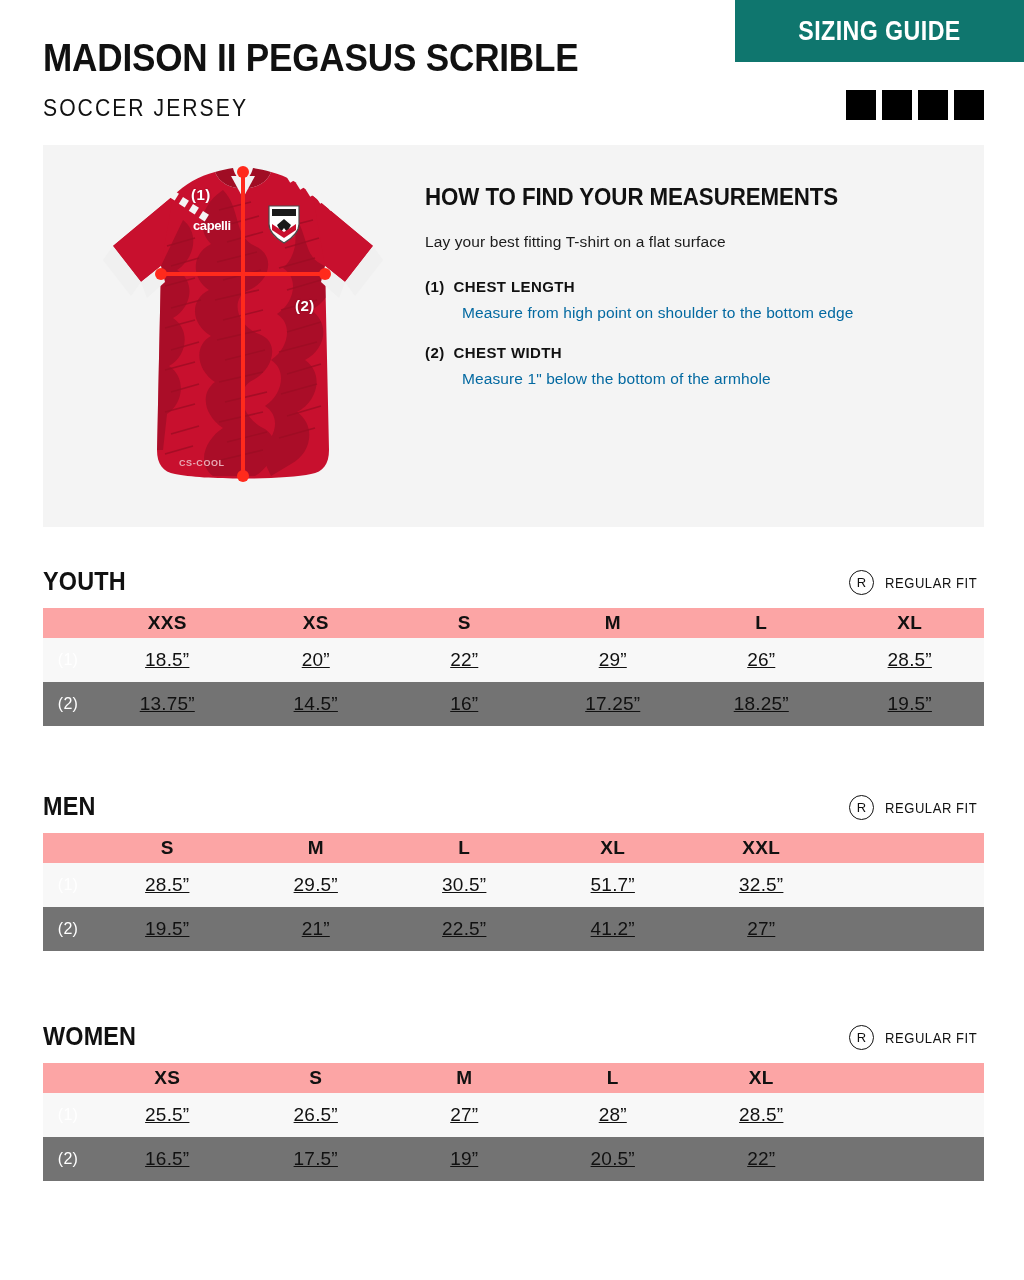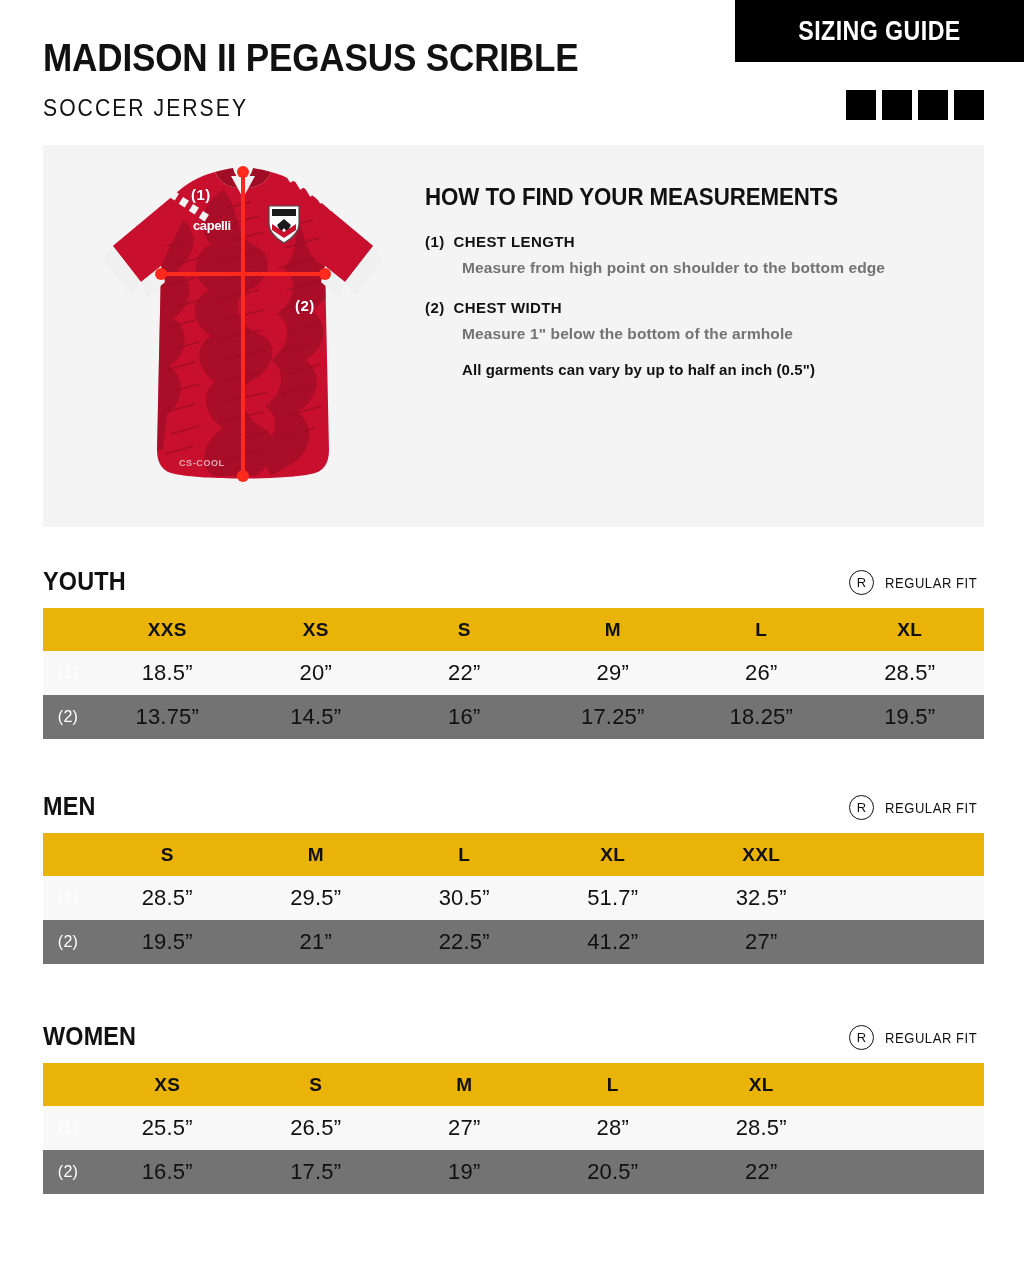--- a/index.html
+++ b/index.html
@@ -19,21 +19,21 @@
     width: 1024px;
     height: 1280px;
     background: #ffffff;
   }
 
   
   .sizing-banner {
     position: absolute;
     left: 735px; top: 0;
     width: 289px; height: 62px;
-    background: #000000;
+    background: #0f766e;
     display: flex;
     align-items: center;
     justify-content: center;
   }
   .sizing-banner-text {
     color: #ffffff;
     font-size: 27px;
     font-weight: 700;
     letter-spacing: 0.5px;
     transform: scaleX(0.86);
@@ -131,22 +131,22 @@
     font-size: 15px;
     font-weight: 700;
     letter-spacing: 0.4px;
     margin-bottom: 9px;
     display: flex;
     gap: 9px;
   }
   .instr-head .num { font-weight: 700; }
   .instr-desc {
     font-size: 15.5px;
-    font-weight: 700;
-    color: #737373;
+    font-weight: 400;
+    color: #0369a1;
     padding-left: 37px;
     letter-spacing: 0.1px;
   }
   .instr-note {
     font-size: 15px;
     font-weight: 700;
     padding-left: 37px;
     letter-spacing: 0.1px;
     margin-top: -4px;
   }
@@ -211,34 +211,35 @@
   }
   .lbl-col {
     width: 50px;
     background: #000000;
     color: #ffffff;
     font-size: 16px;
     font-weight: 700;
     font-family: "Liberation Sans Narrow", "Liberation Sans", sans-serif;
     letter-spacing: 0.3px;
   }
-  .hdr-row td { background: #eab308; height: 43px; }
+  .hdr-row td { background: #fca5a5; height: 30px; }
   .hdr-row .size-name {
     font-size: 19px;
     font-weight: 700;
     letter-spacing: 0.4px;
     font-family: "Liberation Sans Narrow", "Liberation Sans", sans-serif;
   }
   .row-1 td { background: #f8f8f8; height: 44px; }
   .row-2 td { background: #737373; height: 44px; }
   .cell-val {
-    font-size: 22px;
+    font-size: 19px;
     font-weight: 400;
     letter-spacing: 0.2px;
     font-family: "Liberation Sans Narrow", "Liberation Sans", sans-serif;
+    text-decoration: underline;
   }
 </style>
 </head>
 <body>
 
 <div class="page">
 
   <div class="sizing-banner">
     <span class="sizing-banner-text">SIZING GUIDE</span>
   </div>
@@ -369,38 +370,38 @@
         </g>
       </svg>
 
       <span class="meas-label meas-label-1">(1)</span>
       <span class="meas-label meas-label-2">(2)</span>
     </div>
 
     <div class="instructions">
       <div class="instr-title">HOW TO FIND YOUR MEASUREMENTS</div>
 
+      <div class="instr-lead">Lay your best fitting T-shirt on a flat surface</div>
 
       <div class="instr-item">
         <div class="instr-head">
           <span class="num">(1)</span>
           <span>CHEST LENGTH</span>
         </div>
         <div class="instr-desc">Measure from high point on shoulder to the bottom edge</div>
       </div>
 
       <div class="instr-item">
         <div class="instr-head">
           <span class="num">(2)</span>
           <span>CHEST WIDTH</span>
         </div>
         <div class="instr-desc">Measure 1" below the bottom of the armhole</div>
       </div>
 
-      <div class="instr-note">All garments can vary by up to half an inch (0.5")</div>
     </div>
   </div>
 
   <div class="size-section section-youth">
     <div class="section-head">
       <div class="section-title">YOUTH</div>
       <div class="fit-badge">
         <span class="fit-circle">R</span>
         <span class="fit-text">REGULAR FIT</span>
       </div>

